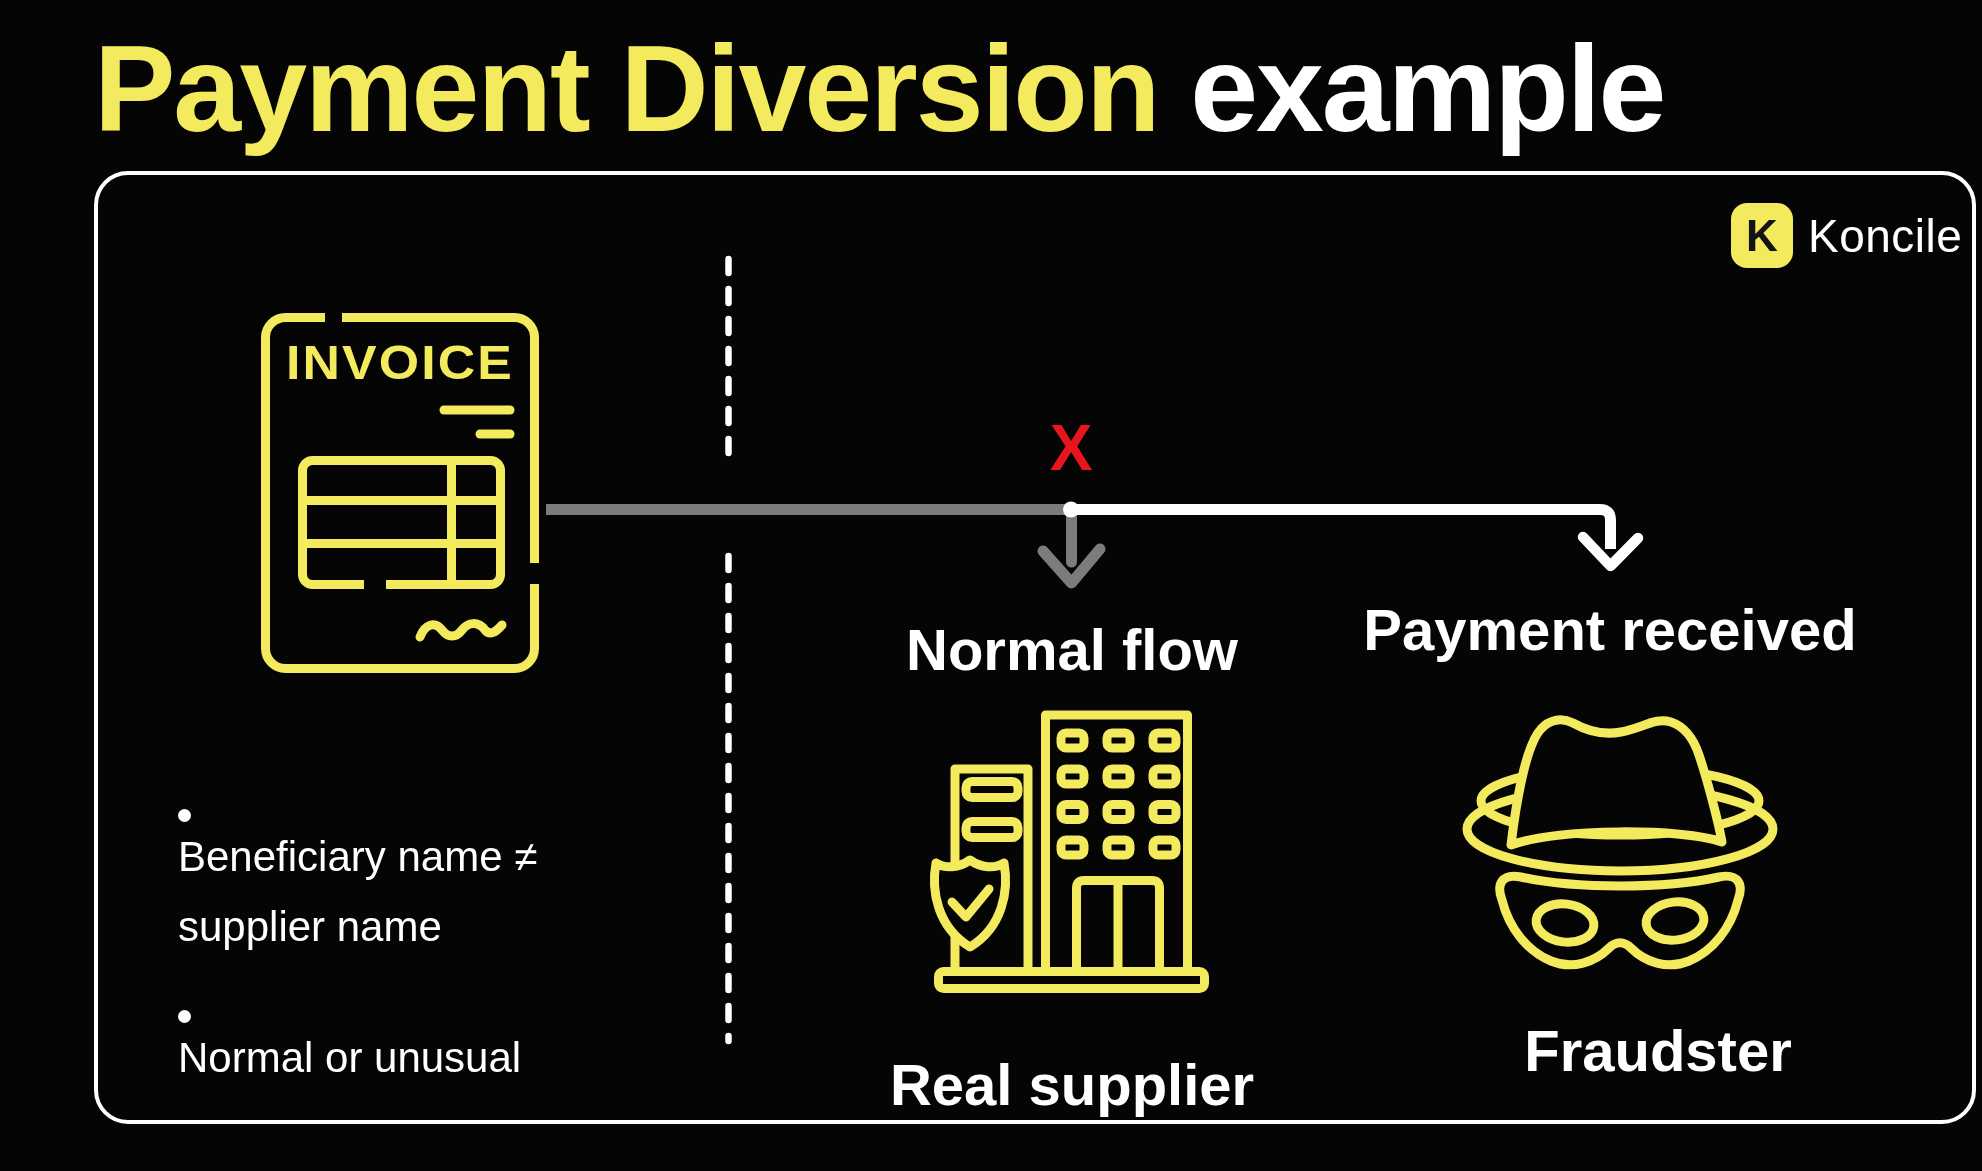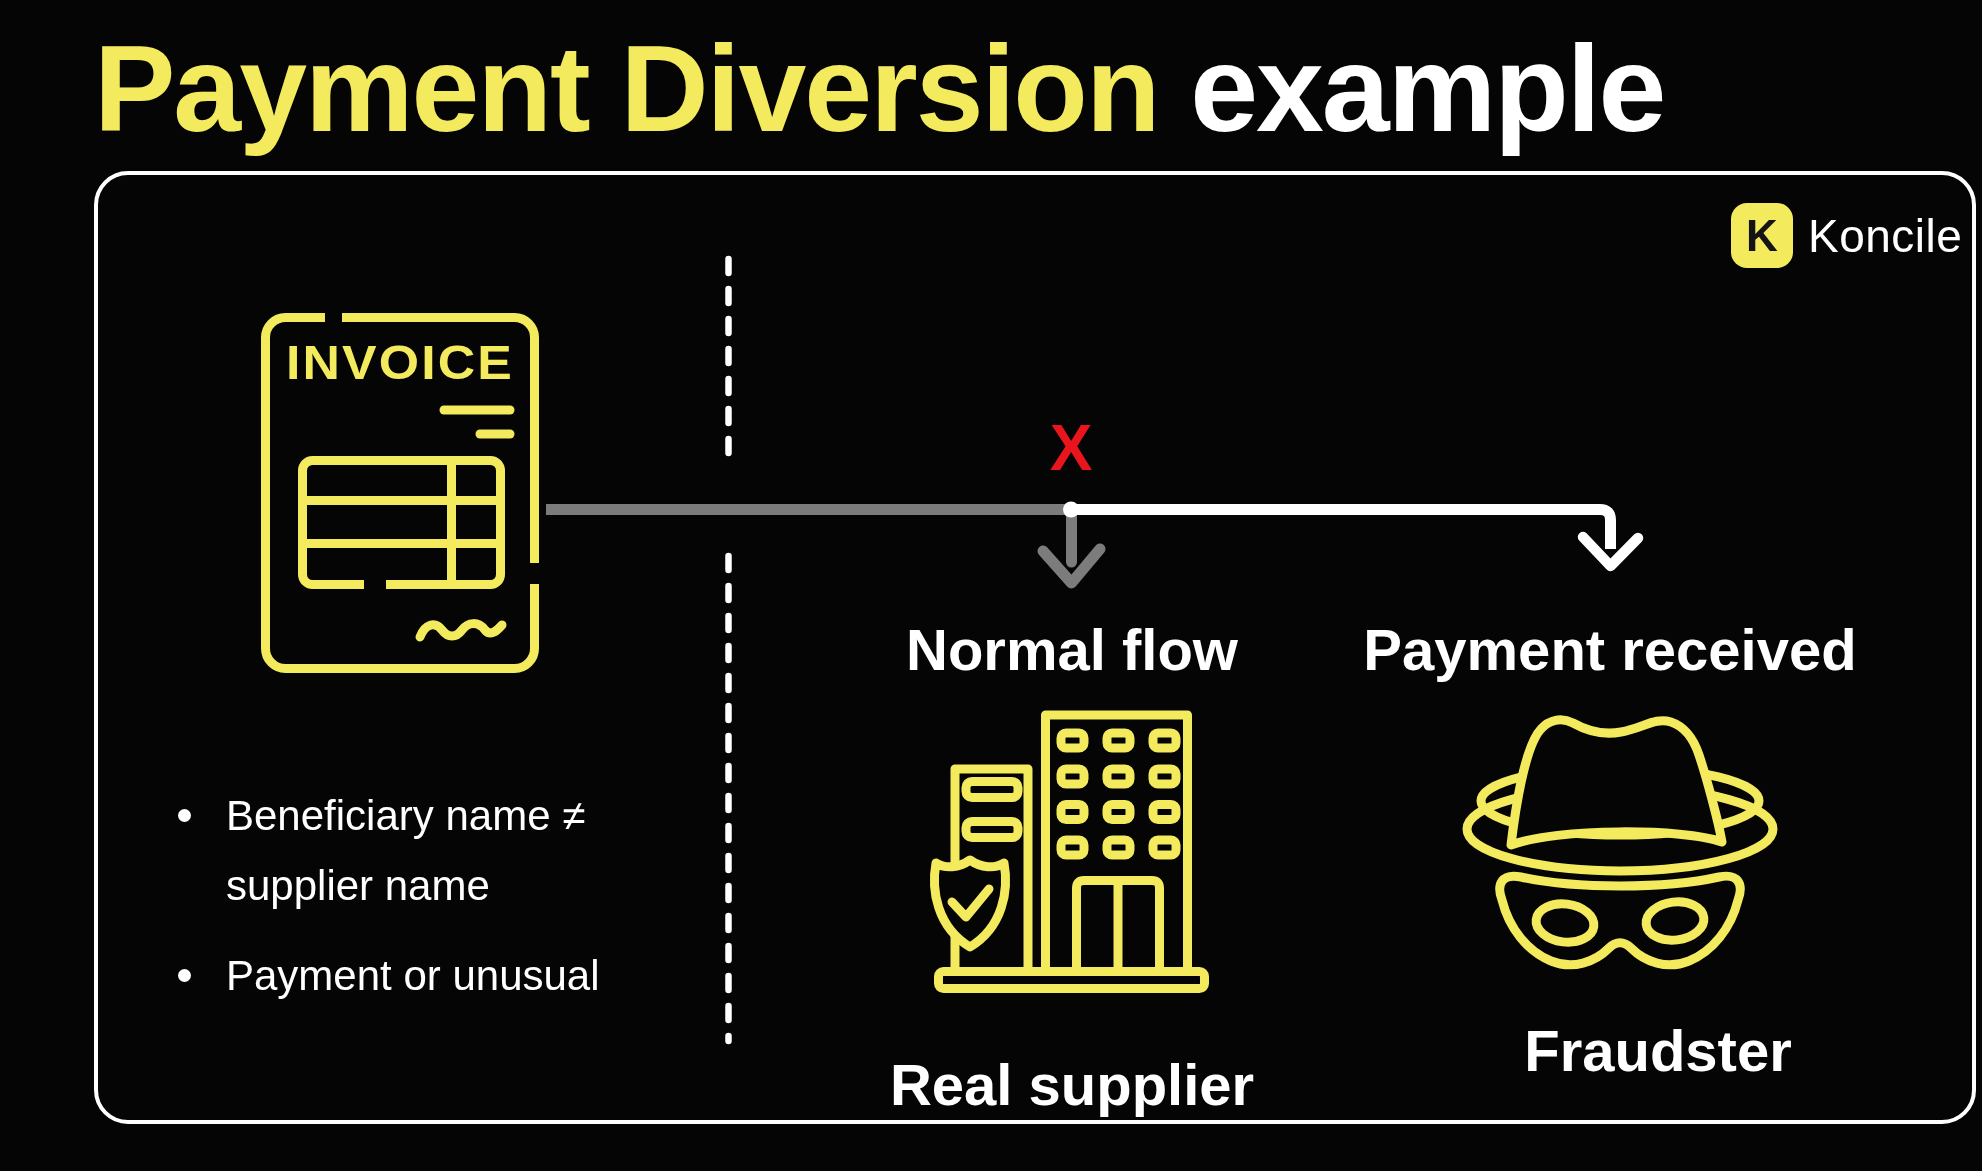--- a/index.html
+++ b/index.html
@@ -43,21 +43,21 @@
     font-size:49px;font-weight:700;letter-spacing:2px;}
 
   
   .flow-label{position:absolute;transform:translateX(-50%);color:var(--white);
     font-size:58px;font-weight:700;white-space:nowrap;line-height:46px;}
   .blocked-x{position:absolute;left:1027px;top:448px;transform:translate(-50%,-50%);
     color:var(--red);font-size:64px;font-weight:800;line-height:1;}
 
   
   .redflags{position:absolute;left:134px;top:781px;width:600px;color:var(--white);}
-  .redflag-item{display:flex;align-items:flex-start;}
+  .redflag-item{display:flex;align-items:flex-start;flex-direction:column;}
   .redflag-item + .redflag-item{margin-top:20px;}
   .bullet-dot{flex:0 0 auto;width:13px;height:13px;border-radius:50%;background:var(--white);
     margin-top:28px;margin-right:35px;}
   .redflag-text{font-size:42px;line-height:70px;font-weight:400;}
 </style>
 </head>
 <body>
 
 <div class="stage">
 
@@ -131,33 +131,33 @@
       <path class="yfillbg" d="M1467 845 C1473 795 1483 744 1497 729 C1505 720 1517 717 1529 723 C1545 732 1561 735 1577 732 C1599 728 1611 717 1627 722 C1639 726 1649 737 1655 755 C1663 779 1674 820 1678 842 C1640 828 1512 828 1467 845 Z"></path>
       <path class="yfillbg" d="M1458 900 C1452 884 1458 873 1477 877 C1531 889 1621 889 1675 877 C1694 873 1700 884 1694 900 C1687 928 1669 951 1645 961 C1623 970 1601 962 1587 948 C1580 941 1572 941 1565 948 C1551 962 1529 970 1507 961 C1483 951 1465 928 1458 900 Z"></path>
       <ellipse class="y" cx="1521" cy="923" rx="29" ry="19" transform="rotate(7 1521 923)"></ellipse>
       <ellipse class="y" cx="1631" cy="921" rx="29" ry="19" transform="rotate(-7 1631 921)"></ellipse>
     </g>
   </svg>
 
   <div class="blocked-x">X</div>
 
   <div class="flow-label" style="left:1028px;top:627px;">Normal flow</div>
-  <div class="flow-label" style="left:1566px;top:627px;">Payment received</div>
+  <div class="flow-label" style="left:1566px;top:607px;">Payment received</div>
   <div class="flow-label" style="left:1028px;top:1062px;">Real supplier</div>
   <div class="flow-label" style="left:1614px;top:1028px;">Fraudster</div>
 
   <div class="redflags">
     <div class="redflag-item">
       <span class="bullet-dot"></span>
       <div class="redflag-text">
         <div>Beneficiary name ≠</div>
         <div>supplier name</div>
       </div>
     </div>
     <div class="redflag-item">
       <span class="bullet-dot"></span>
       <div class="redflag-text">
-        <div>Payment or unusual</div>
+        <div>Normal or unusual</div>
       </div>
     </div>
   </div>
 
 </div>
 
 </body></html>

